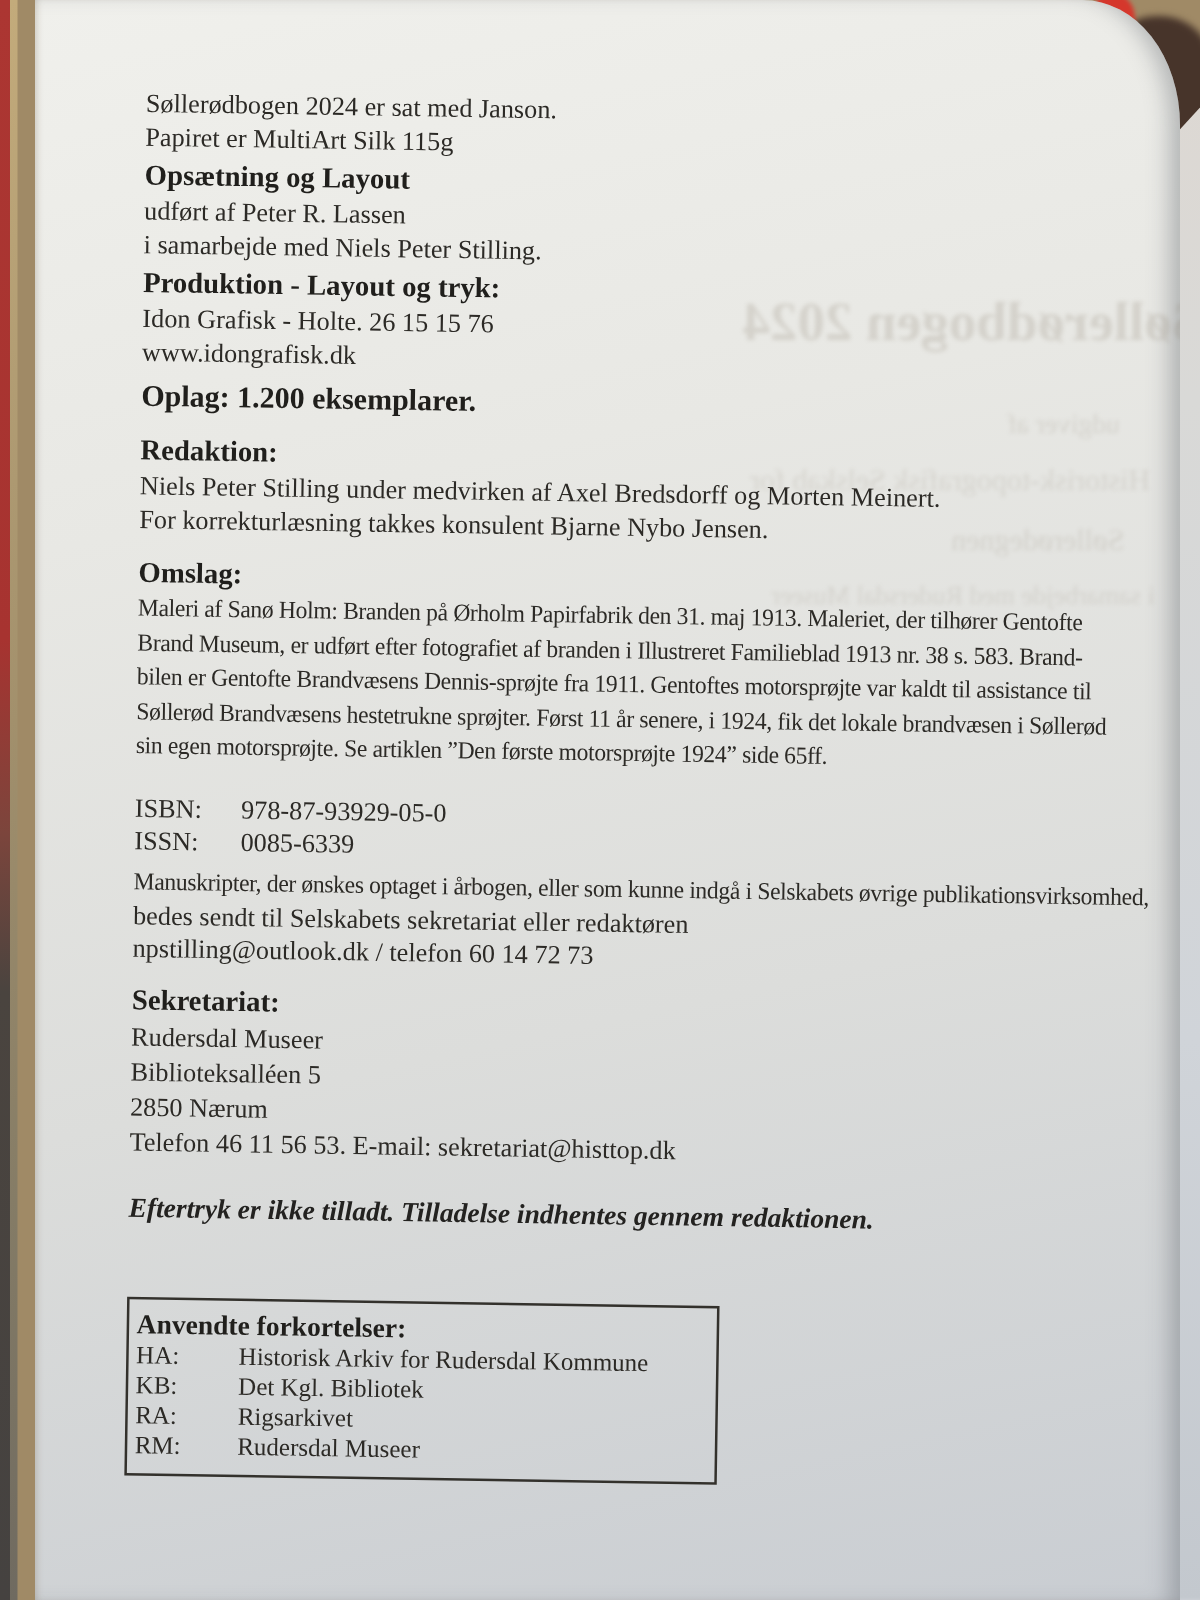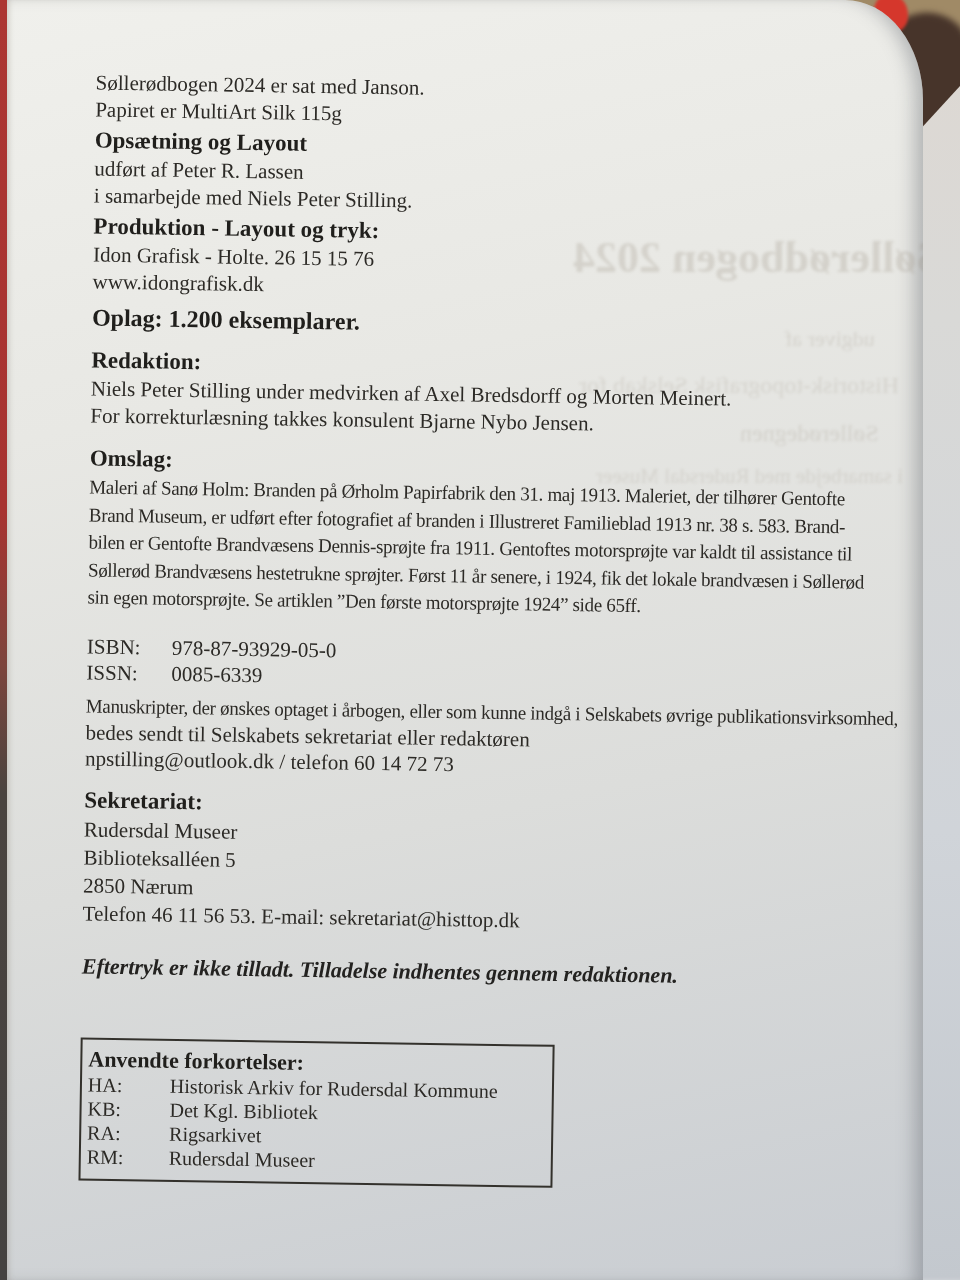--- a/index.html
+++ b/index.html
@@ -35,21 +35,21 @@
     position:absolute;left:0;top:0;width:11px;height:1280px;
     background:linear-gradient(180deg,#ac3632 0%,#a73330 40%,#7c453c 52%,#4a443f 62%,#454240 100%);
   }
   .page-edge-strip{
     position:absolute;left:8px;top:0;width:6px;height:1280px;
     background:linear-gradient(180deg,#c3ab7b 0%,#a2906c 45%,#857c66 75%,#6f6a60 100%);
     filter:blur(.4px);
   }
   
   .main-page{
-    position:absolute;left:7px;top:0;width:916px;height:1280px;
+    position:absolute;left:28px;top:0;width:916px;height:1280px;
     border-top-right-radius:78px 100px;
     background:linear-gradient(168deg,#f0f0ec 0%,#e8e8e4 30%,#dcdddb 62%,#c9cdd2 100%);
     box-shadow:inset -16px 0 18px -8px rgba(88,92,100,.38), inset 4px 0 6px -3px rgba(120,110,90,.35);
     overflow:hidden;
   }
   
   .ghost{position:absolute;color:#8d8272;transform:scaleX(-1);filter:blur(1.6px);white-space:nowrap;}
   .ghost-title{top:232px;right:-18px;font-size:44px;font-weight:bold;opacity:.22;}
   .ghost-l1{top:326px;right:48px;font-size:22px;opacity:.20;}
   .ghost-l2{top:372px;right:24px;font-size:24px;opacity:.18;}

